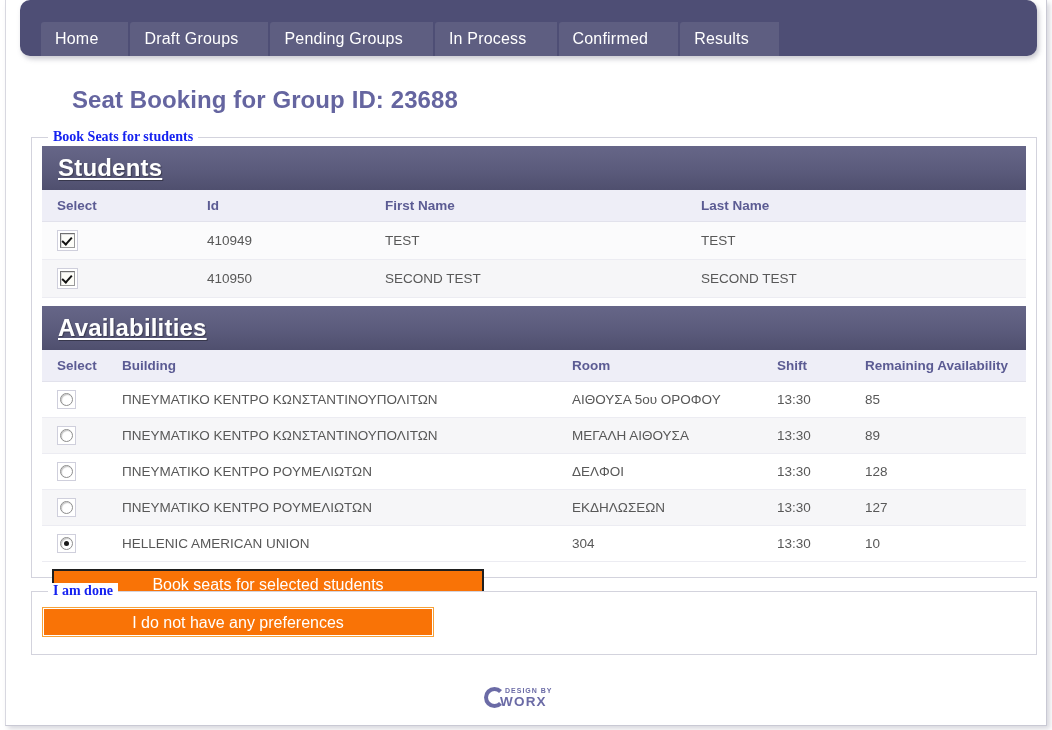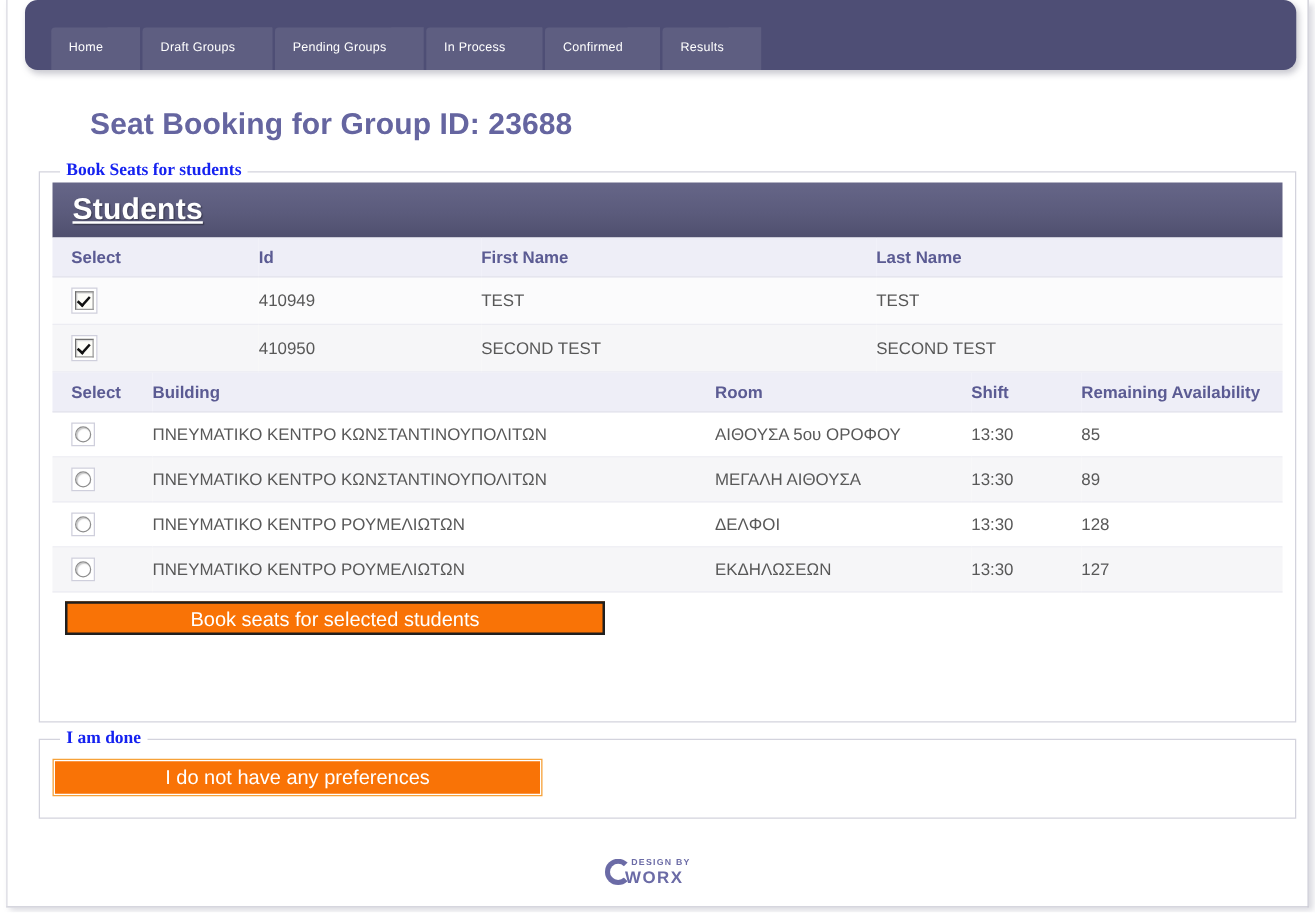--- a/index.html
+++ b/index.html
@@ -48,21 +48,21 @@
     height: 56px;
     display: flex;
     align-items: flex-end;
     padding-left: 21px;
   }
   .tab {
     position: relative;
     height: 34px;
     background: #5e5e81;
     color: #ffffff;
-    font-size: 10px;
+    font-size: 16px;
     line-height: 34px;
     padding: 0 30px 0 14px;
     margin-right: 2px;
     white-space: nowrap;
     letter-spacing: .2px;
     border-radius: 3px 0 0 0;
   }
   .tab::after {
     content: "";
     position: absolute;
@@ -337,20 +337,21 @@
               <td class="col-pad">
                 <span class="cbwrap"><span class="cb checked"></span></span>
               </td>
               <td>410950</td>
               <td>SECOND TEST</td>
               <td>SECOND TEST</td>
             </tr>
           </tbody>
         </table>
 
+        <div class="section-banner" style="margin-top:8px;">Availabilities</div>
 
         <table class="grid">
           <colgroup>
             <col class="av-c1">
               <col class="av-c2">
               <col class="av-c3">
               <col class="av-c4">
               <col class="av-c5">
           </colgroup>
           <thead>
@@ -392,20 +393,29 @@
             </tr>
             <tr class="alt">
               <td class="col-pad">
                 <span class="rdwrap"><span class="rd"></span></span>
               </td>
               <td>ΠΝΕΥΜΑΤΙΚΟ ΚΕΝΤΡΟ ΡΟΥΜΕΛΙΩΤΩΝ</td>
               <td>ΕΚΔΗΛΩΣΕΩΝ</td>
               <td>13:30</td>
               <td class="av-num">127</td>
             </tr>
+            <tr class="white">
+              <td class="col-pad">
+                <span class="rdwrap"><span class="rd checked"></span></span>
+              </td>
+              <td>HELLENIC AMERICAN UNION</td>
+              <td>304</td>
+              <td>13:30</td>
+              <td class="av-num">10</td>
+            </tr>
           </tbody>
         </table>
 
         <div class="btn-orange" id="btn-book">Book seats for selected students</div>
       </div>
     </div>
 
     <div class="fieldset" id="fs-done">
       <div class="legend">I am done</div>
       <div class="btn-orange" id="btn-nopref">I do not have any preferences</div>

